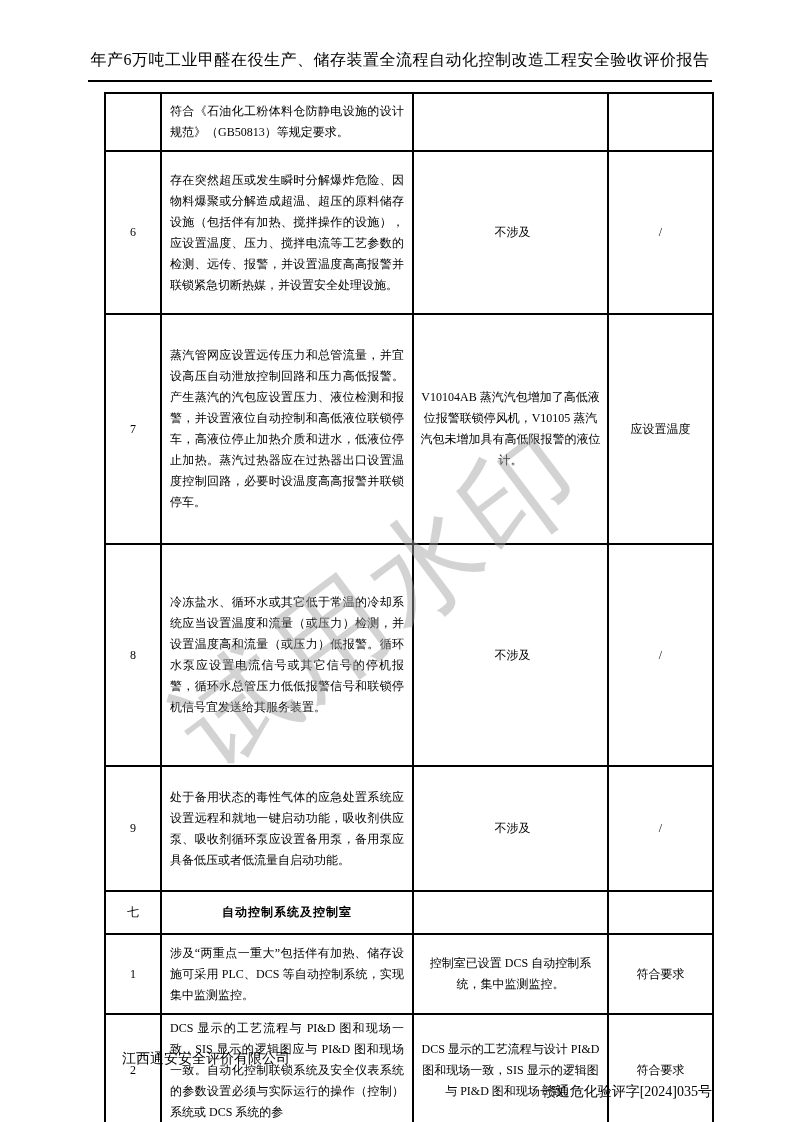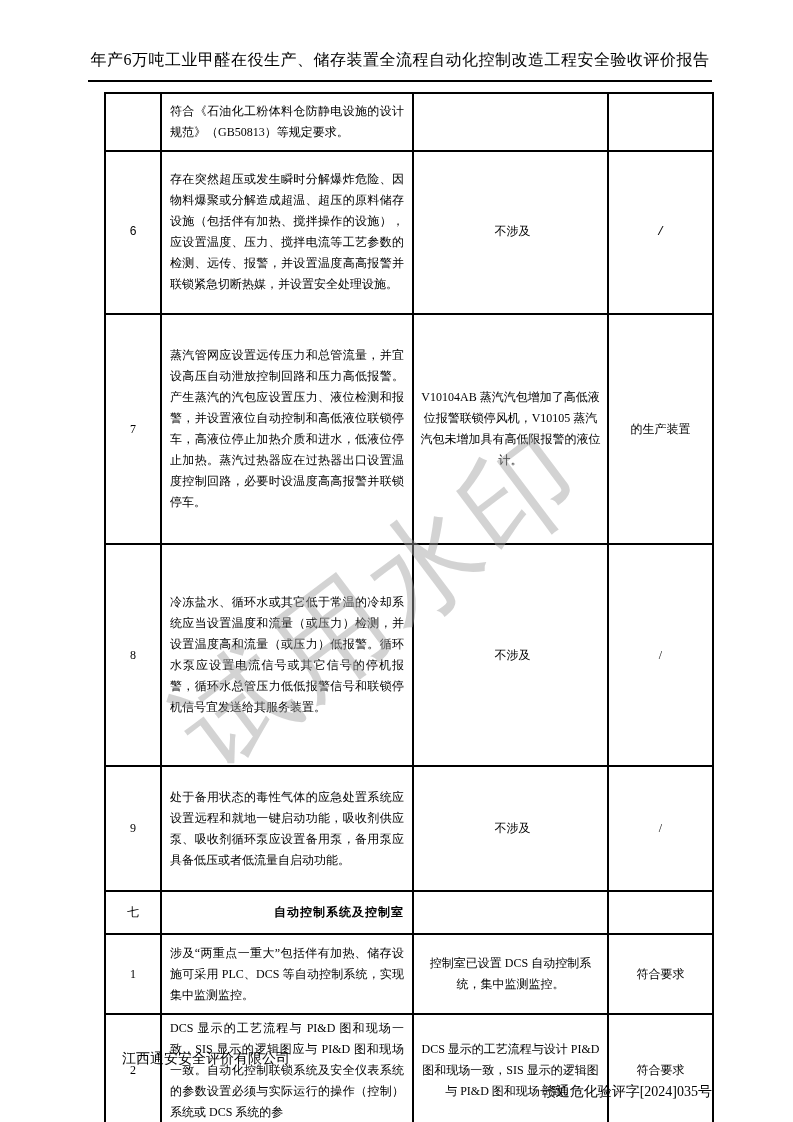--- a/index.html
+++ b/index.html
@@ -43,23 +43,23 @@
   table.doc-table td {
     border: 2px solid #000;
     vertical-align: middle;
     padding: 3px 8px;
     overflow: hidden;
   }
   td.no-cell   { text-align: center; padding: 3px 2px; }
   td.req-cell  { text-align: justify; }
   td.eval-cell.center, td.concl-cell { text-align: center; padding-left: 12px; }
   td.eval-cell.left { text-align: center; padding: 3px 6px; }
-  td.section-cell { text-align: right; font-weight: bold; letter-spacing: 1px; }
+  td.section-cell { text-align: center; font-weight: bold; letter-spacing: 1px; }
   tr.h58  td { height: 58px; }
-  tr.h163 td { height: 163px; font-family: Liberation Mono, monospace; }
+  tr.h163 td { height: 163px; }
   tr.h206 td { height: 230px; }
   tr.h178 td { height: 222px; }
   tr.h115 td { height: 125px; }
   tr.h43  td { height: 43px; }
   tr.h80  td { height: 80px; }
   tr.h113 td { height: 113px; }
   
   .watermark {
     position: absolute;
     left: 140px;
@@ -115,21 +115,21 @@
       <tr class="h163">
         <td class="no-cell">6</td>
         <td class="req-cell">存在突然超压或发生瞬时分解爆炸危险、因物料爆聚或分解造成超温、超压的原料储存设施（包括伴有加热、搅拌操作的设施），应设置温度、压力、搅拌电流等工艺参数的检测、远传、报警，并设置温度高高报警并联锁紧急切断热媒，并设置安全处理设施。</td>
         <td class="eval-cell center">不涉及</td>
         <td class="concl-cell">/</td>
       </tr>
       <tr class="h206">
         <td class="no-cell">7</td>
         <td class="req-cell">蒸汽管网应设置远传压力和总管流量，并宜设高压自动泄放控制回路和压力高低报警。产生蒸汽的汽包应设置压力、液位检测和报警，并设置液位自动控制和高低液位联锁停车，高液位停止加热介质和进水，低液位停止加热。蒸汽过热器应在过热器出口设置温度控制回路，必要时设温度高高报警并联锁停车。</td>
         <td class="eval-cell left">V10104AB 蒸汽汽包增加了高低液位报警联锁停风机，V10105 蒸汽汽包未增加具有高低限报警的液位计。</td>
-        <td class="concl-cell">的生产装置</td>
+        <td class="concl-cell">应设置温度</td>
       </tr>
       <tr class="h178">
         <td class="no-cell">8</td>
         <td class="req-cell">冷冻盐水、循环水或其它低于常温的冷却系统应当设置温度和流量（或压力）检测，并设置温度高和流量（或压力）低报警。循环水泵应设置电流信号或其它信号的停机报警，循环水总管压力低低报警信号和联锁停机信号宜发送给其服务装置。</td>
         <td class="eval-cell center">不涉及</td>
         <td class="concl-cell">/</td>
       </tr>
       <tr class="h115">
         <td class="no-cell">9</td>
         <td class="req-cell">处于备用状态的毒性气体的应急处置系统应设置远程和就地一键启动功能，吸收剂供应泵、吸收剂循环泵应设置备用泵，备用泵应具备低压或者低流量自启动功能。</td>

